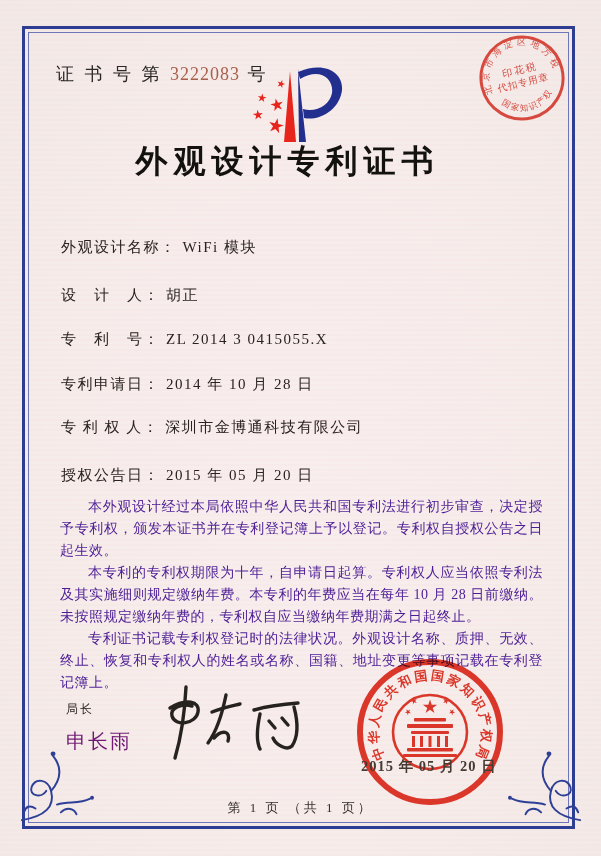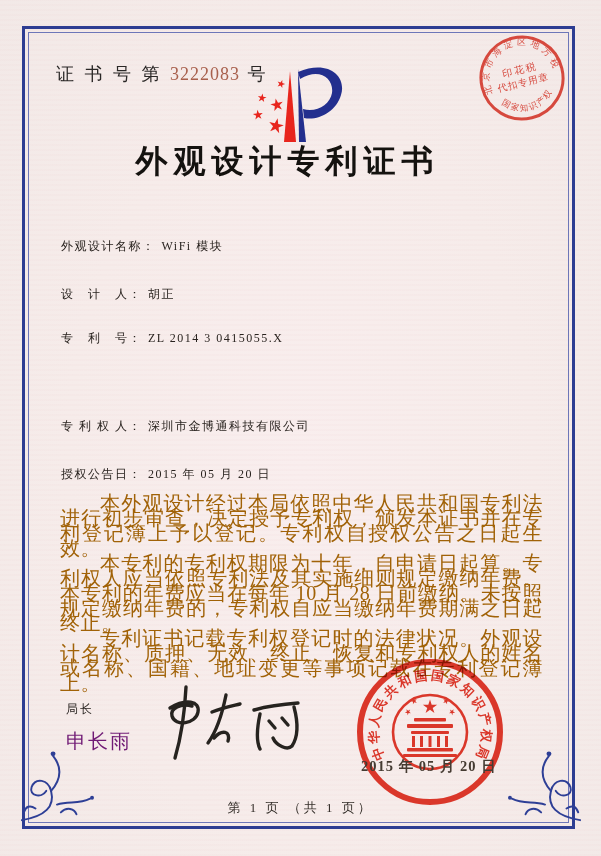--- a/index.html
+++ b/index.html
@@ -27,27 +27,27 @@
     position:absolute;left:56px;top:62px;font-size:18px;color:#2a2726;
     letter-spacing:3px;white-space:nowrap;
   }
   .cert-no .num{color:#a8604d;letter-spacing:1px;}
   .logo{position:absolute;left:243px;top:64px;width:116px;height:84px;}
   .title{
     position:absolute;left:0;top:140px;width:511px;text-align:center;
     font-size:32px;font-weight:bold;color:#14120f;letter-spacing:6px;margin-left:32px;
   }
   .field{
-    position:absolute;left:61px;font-size:12px;color:#29231f;
+    position:absolute;left:61px;font-size:15px;color:#29231f;
     letter-spacing:1.5px;white-space:nowrap;
   }
   .field .fvalue{margin-left:6px;}
   .body-text{
     position:absolute;left:60px;top:496px;width:483px;
-    font-size:20px;line-height:15px;color:#a16207;text-align:justify;
+    font-size:14px;line-height:22px;color:#4c1d95;text-align:justify;
   }
   .body-text p{margin:0;text-indent:2em;letter-spacing:.5px;}
   .signer-title{position:absolute;left:66px;top:701px;font-size:12px;color:#241f1c;letter-spacing:2px;}
   .signer-name{position:absolute;left:66px;top:728px;font-size:20px;color:#701a75;letter-spacing:2px;text-align:center;}
   .signature{position:absolute;left:150px;top:680px;width:165px;height:88px;}
   .office-seal{position:absolute;left:350px;top:652px;width:160px;height:160px;
     mix-blend-mode:multiply;opacity:.93;}
   .issue-date{
     position:absolute;left:361px;top:757px;font-size:14.5px;color:#453b32;
     letter-spacing:1px;z-index:6;white-space:nowrap;font-weight:bold;
@@ -123,20 +123,23 @@
   <div class="title">外观设计专利证书</div>
 
   <div class="field" style="top:238px">
     <span class="flabel">外观设计名称：</span><span class="fvalue">WiFi 模块</span>
   </div>
   <div class="field" style="top:286px">
     <span class="flabel">设　计　人：</span><span class="fvalue">胡正</span>
   </div>
   <div class="field" style="top:330px">
     <span class="flabel">专　利　号：</span><span class="fvalue">ZL 2014 3 0415055.X</span>
+  </div>
+  <div class="field" style="top:375px">
+    <span class="flabel">专利申请日：</span><span class="fvalue">2014 年 10 月 28 日</span>
   </div>
   <div class="field" style="top:418px">
     <span class="flabel">专 利 权 人：</span><span class="fvalue">深圳市金博通科技有限公司</span>
   </div>
   <div class="field" style="top:466px">
     <span class="flabel">授权公告日：</span><span class="fvalue">2015 年 05 月 20 日</span>
   </div>
 
   <div class="body-text">
     <p>本外观设计经过本局依照中华人民共和国专利法进行初步审查，决定授予专利权，颁发本证书并在专利登记簿上予以登记。专利权自授权公告之日起生效。</p>

